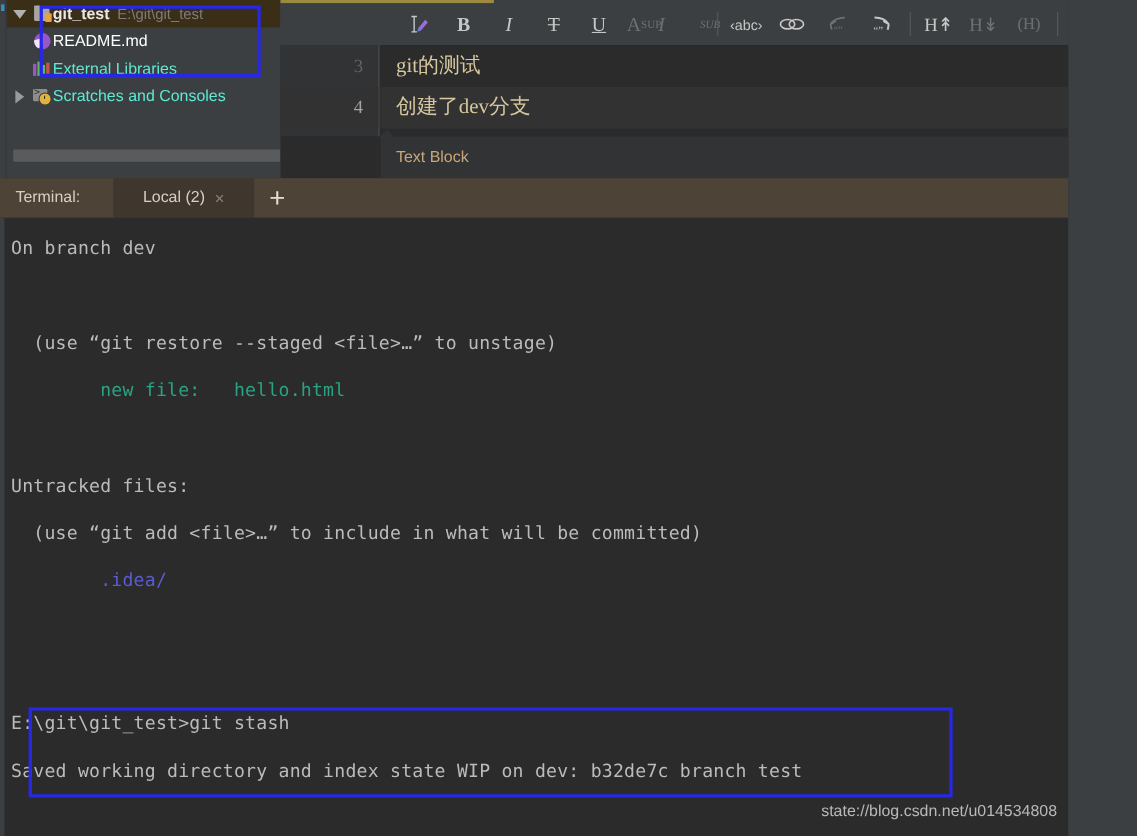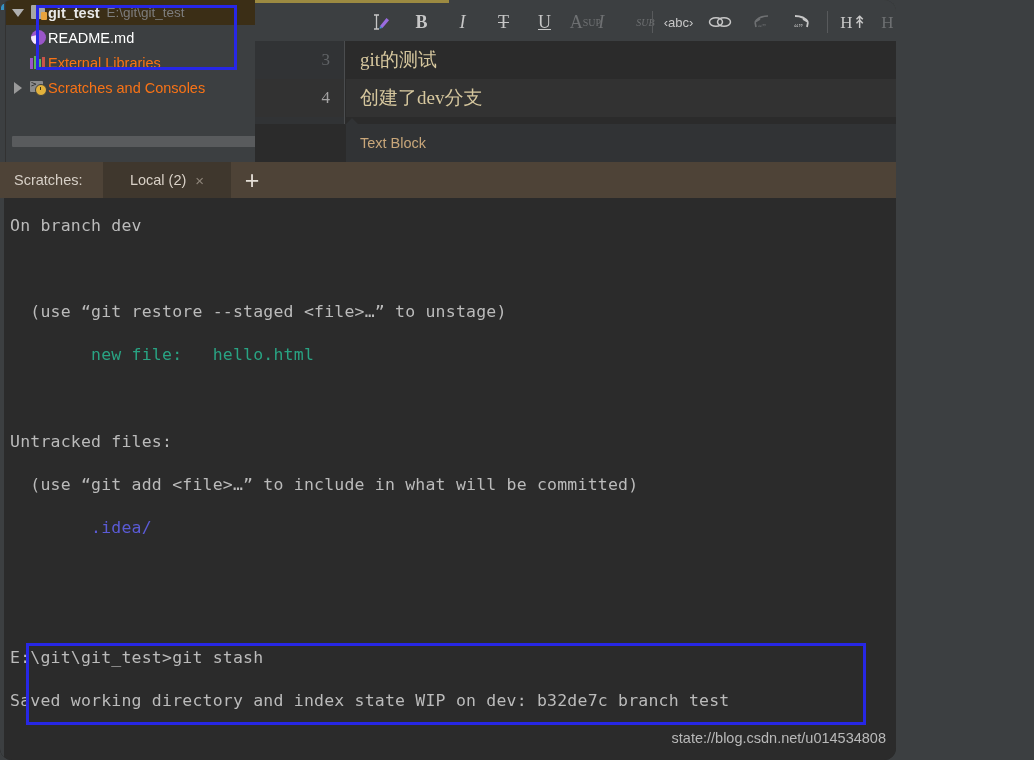--- a/index.html
+++ b/index.html
@@ -2,26 +2,25 @@
 <html><head>
 <meta charset="utf-8">
 <style>
   html, body {
     margin: 0;
     padding: 0;
     background: #3c3f41;
   }
   #app {
     position: relative;
-    width: 896px;
+    width: 971px;
     height: 760px;
     overflow: hidden;
     background: #2b2b2b;
     font-family: "Liberation Sans", sans-serif;
-    border-radius: 12px;
     -webkit-font-smoothing: antialiased;
   }
 
   
   .top-region {
     position: absolute;
     left: 0; top: 0;
     width: 1034px; height: 162px;
     background: #3c3f41;
   }
@@ -186,21 +185,21 @@
     width: 1px; height: 3.5px;
     background: #3a3a1a;
   }
   .tree-label { color: #ffffff; }
   .tree-label.bold { font-weight: bold; color: #e8e8e8; }
   .tree-path {
     color: #7d7d7d;
     font-size: 13.5px;
     margin-left: 7px;
   }
-  .tree-label.dim { color: #f97316; }
+  .tree-label.dim { color: #5eead4; }
 
   
   .anno-box-tree {
     position: absolute;
     left: 36px; top: 5px;
     width: 201px; height: 65px;
     border: 3px solid #2727e6;
     box-sizing: border-box;
     pointer-events: none;
   }
@@ -550,21 +549,21 @@
         </div>
         <div class="bc-notch"></div>
         <div class="breadcrumb-bar">
           <span class="crumb">Text Block</span>
         </div>
       </div>
     </div>
   </div>
 
   <div class="term-tabbar">
-    <div class="term-label">Scratches:</div>
+    <div class="term-label">Terminal:</div>
     <div class="term-tab">
       <span class="txt">Local (2)</span>
       <span class="x">×</span>
     </div>
     <div class="term-plus">+</div>
   </div>
 
   <div class="console">
     <div class="console-edge"></div>
 

